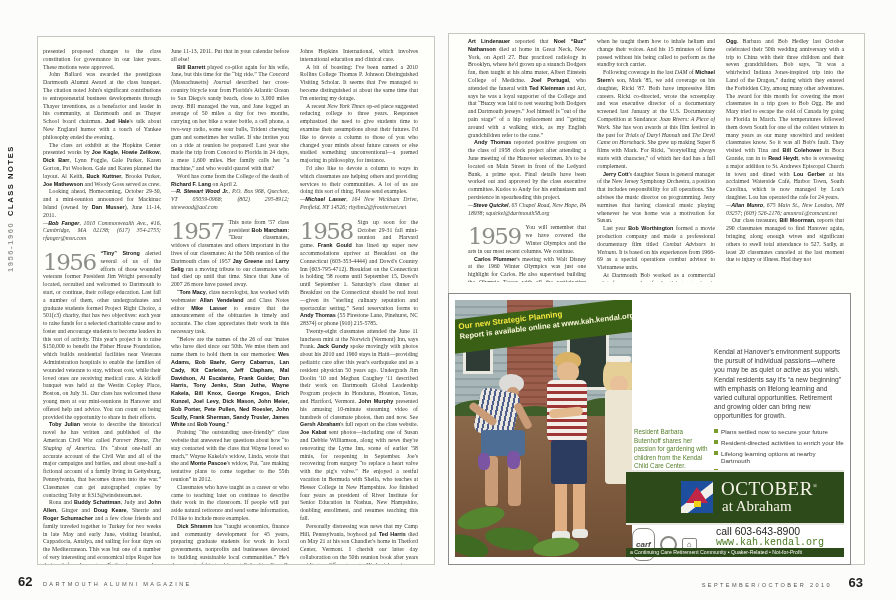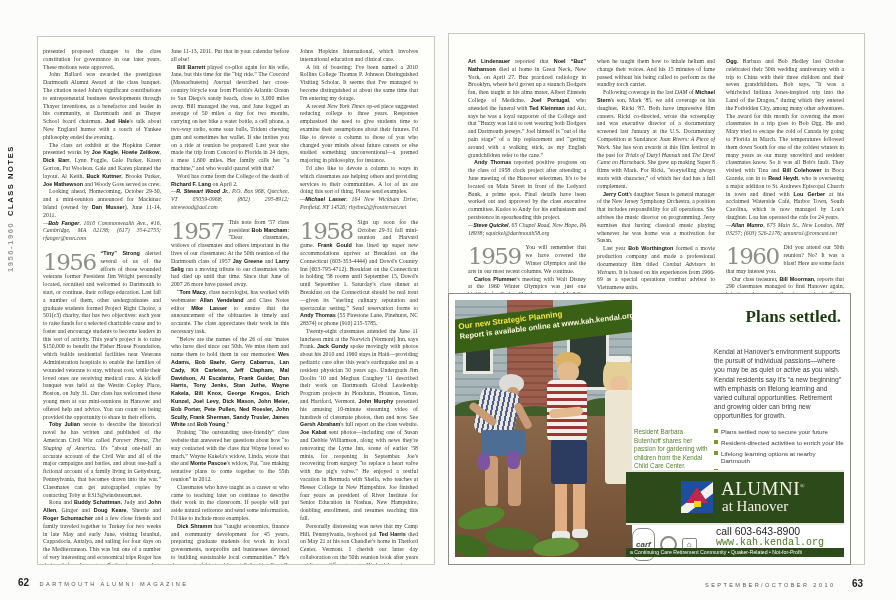--- a/index.html
+++ b/index.html
@@ -15,34 +15,34 @@
   .sv-label{color:#171715;font-weight:bold;margin-top:6px;}
 
   
   .page{position:absolute;background:#fefefb;border:1px solid #c7c7c0;}
   .page-left{left:37px;top:36px;width:396px;height:527px;}
   .page-right{left:448px;top:33px;width:415px;height:530px;}
 
   .col{position:absolute;width:118px;overflow:hidden;text-align:justify;
        font-size:5.8px;line-height:7.8px;color:#33332f;}
   .page-left  .col{top:11px;height:516px;}
-  .page-right .col{top:24px;height:244px;}
+  .page-right .col{top:4px;height:244px;}
   .col p{margin:0;}
   .col p.p{text-indent:6px;}
   .col p.sig{font-style:italic;color:#3a3a36;}
   .col b{font-family:"Liberation Sans","DejaVu Sans",sans-serif;font-size:5.4px;color:#121210;}
   .yb{margin-top:7px;}
   .yearnum{float:left;font-family:"DejaVu Serif",serif;font-size:23px;line-height:20px;
            letter-spacing:-1.5px;color:#8e8e88;margin:2px 5px 0 0;}
 
   
   .footer{position:absolute;font-family:"Liberation Sans","DejaVu Sans",sans-serif;color:#555550;}
   .footer-left{left:18px;top:572px;}
   .footer-right{left:585px;top:573px;width:278px;text-align:right;}
-  .f-page{font-weight:bold;color:#1d1d1b;font-size:10px;margin:0 6px 0 0;}
+  .f-page{font-weight:bold;color:#1d1d1b;font-size:13px;margin:0 6px 0 0;}
   .f-title{font-size:5.6px;letter-spacing:2.4px;}
   .footer-right .f-page{margin:0 0 0 12px;text-align:center;}
 
   
   .ad{position:absolute;left:-1px;top:259px;width:401px;height:270px;background:#ffffff;
       border:1px solid #8b8b85;font-family:"Liberation Sans","DejaVu Sans",sans-serif;}
   .ad-photo{position:absolute;left:6px;top:6px;width:177px;height:257px;overflow:hidden;background:#7d5f43;}
   .ph{position:absolute;}
   .ph-siding{left:0;top:0;width:177px;height:118px;
      background:repeating-linear-gradient(180deg,#a9b6b8 0 6px,#90a2a5 6px 8px);}
@@ -152,21 +152,20 @@
     <div class="col" style="left:148px">
         <p class="cont">when he taught them how to inhale helium and change their voices. And his 15 minutes of fame passed without his being called to perform as the standby torch carrier.</p>
         <p class="p">Following coverage in the last <i>DAM</i> of <b>Michael Stern</b>'s son, Mark '85, we add coverage on his daughter, Ricki '87. Both have impressive film careers. Ricki co-directed, wrote the screenplay and was executive director of a documentary screened last January at the U.S. Documentary Competition at Sundance: <i>Joan Rivers: A Piece of Work</i>. She has won awards at this film festival in the past for <i>Trials of Daryl Hannah</i> and <i>The Devil Came on Horseback</i>. She grew up making Super 8 films with Mark. For Ricki, “storytelling always starts with character,” of which her dad has a full complement.</p>
         <p class="p"><b>Jerry Cott</b>'s daughter Susan is general manager of the New Jersey Symphony Orchestra, a position that includes responsibility for all operations. She advises the music director on programming. Jerry surmises that having classical music playing whenever he was home was a motivation for Susan.</p>
         <p class="p">Last year <b>Bob Worthington</b> formed a movie production company and made a professional documentary film titled <i>Combat Advisors in Vietnam</i>. It is based on his experiences from 1966-69 as a special operations combat advisor to Vietnamese units.</p>
         <p class="p">At Dartmouth Bob worked as a commercial artist for a couple of advertising agencies in Hanover and produced many illustrations for the Outing Club.</p>
       </div>
     <div class="col" style="left:277px">
         <p class="cont"><b>Ogg</b>. Barbara and Bob Hedley last October celebrated their 50th wedding anniversary with a trip to China with their three children and their seven grandchildren. Bob says, “It was a whirlwind Indiana Jones-inspired trip into the Land of the Dragon,” during which they entered the Forbidden City, among many other adventures. The award for this month for covering the most classmates in a trip goes to Bob Ogg. He and Mary tried to escape the cold of Canada by going to Florida in March. The temperatures followed them down South for one of the coldest winters in many years as our many snowbird and resident classmates know. So it was all Bob's fault. They visited with Tina and <b>Bill Colehower</b> in Boca Grande, ran in to <b>Read Heydt</b>, who is overseeing a major addition to St. Andrews Episcopal Church in town and dined with <b>Lou Gerber</b> at his acclaimed Waterside Café, Harbor Town, South Carolina, which is now managed by Lou's daughter. Lou has operated the cafe for 24 years.</p>
         <p class="sig">—<b>Allan Munro</b>, 675 Main St., New London, NH 03257; (603) 526-2176; amunro1@comcast.net</p>
-        <div class="yb"><span class="yearnum">1960</span>Did you attend our 50th reunion? No? It was a blast! Here are some facts that may interest you.</div>
         <p class="p">Our class treasurer, <b>Bill Moorman</b>, reports that 290 classmates managed to find Hanover again, bringing along enough wives and significant others to swell total attendance to 527. Sadly, at least 20 classmates canceled at the last moment due to injury or illness. Had they not</p>
       </div>
 
     <div class="ad">
       <div class="ad-photo">
         <div class="ph ph-siding"></div>
         <div class="ph ph-brick"></div>
         <div class="ph ph-win" style="left:8px;top:28px;width:24px;height:40px"></div>
         <div class="ph ph-win" style="left:112px;top:30px;width:36px;height:54px"></div>
         <div class="ph ph-shrub" style="left:-6px;top:100px;width:62px;height:28px"></div>
@@ -205,21 +204,20 @@
         <div class="ph ph-leaf" style="left:78px;top:238px;width:46px;height:18px;background:#63943a;transform:rotate(-6deg)"></div>
         <div class="ph ph-leaf" style="left:-8px;top:236px;width:42px;height:20px;background:#3f6a22;transform:rotate(18deg)"></div>
 
         <div class="ph-banner">
           <p class="l1">Our new Strategic Planning</p>
           <p class="l2">Report is available online at www.kah.kendal.org</p>
         </div>
       </div>
 
       <div class="ad-right">
-        <div class="ad-h1">Plans settled.</div>
         <div class="ad-body">Kendal at Hanover's environment supports the pursuit of individual passions—where you may be as quiet or active as you wish. Kendal residents say it's “a new beginning” with emphasis on lifelong learning and varied cultural opportunities. Retirement and growing older can bring new opportunities for growth.</div>
         <div class="ad-caption">Resident Barbara Butenhoff shares her passion for gardening with children from the Kendal Child Care Center.</div>
         <div class="ad-bullets">
             <div class="bullet">
               <span class="sq"></span>
               <span>Plans settled now to secure your future</span>
             </div>
             <div class="bullet">
               <span class="sq"></span>
               <span>Resident-directed activities to enrich your life</span>
@@ -233,22 +231,22 @@
               <span>Enhanced-freedom to renew your passion</span>
             </div>
           </div>
 
         <div class="kendal-banner">
           <div class="klogo">
             <div class="band"></div>
             <div class="roof"></div>
             <div class="win"></div>
           </div>
-          <div class="kname"><span>ALUMNI</span><sup>®</sup></div>
-          <div class="ksub">at Hanover</div>
+          <div class="kname"><span>OCTOBER</span><sup>®</sup></div>
+          <div class="ksub">at Abraham</div>
         </div>
 
         <div class="ad-contact">
           <div class="logo-row">
             <span class="carf">carf</span>
             <span class="seal"></span>
             <span class="ehous">⌂</span>
           </div>
           <div class="call">call 603-643-8900</div>
           <div class="web">www.kah.kendal.org</div>

